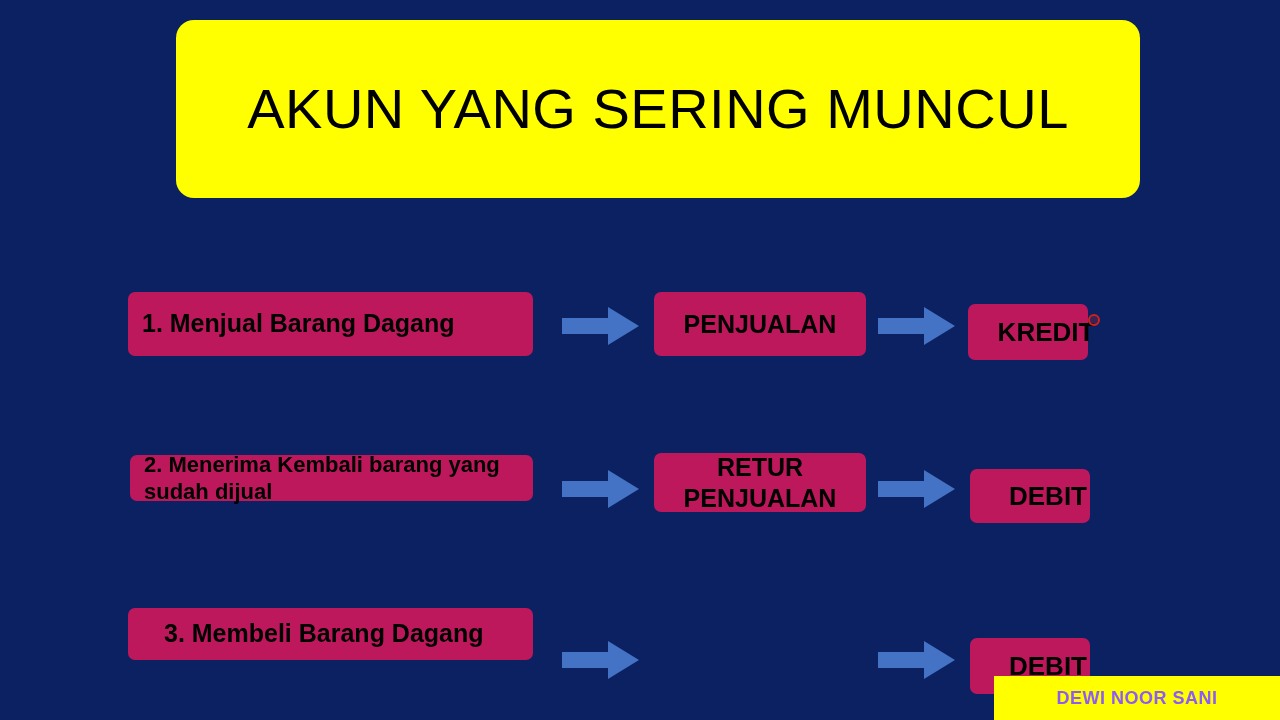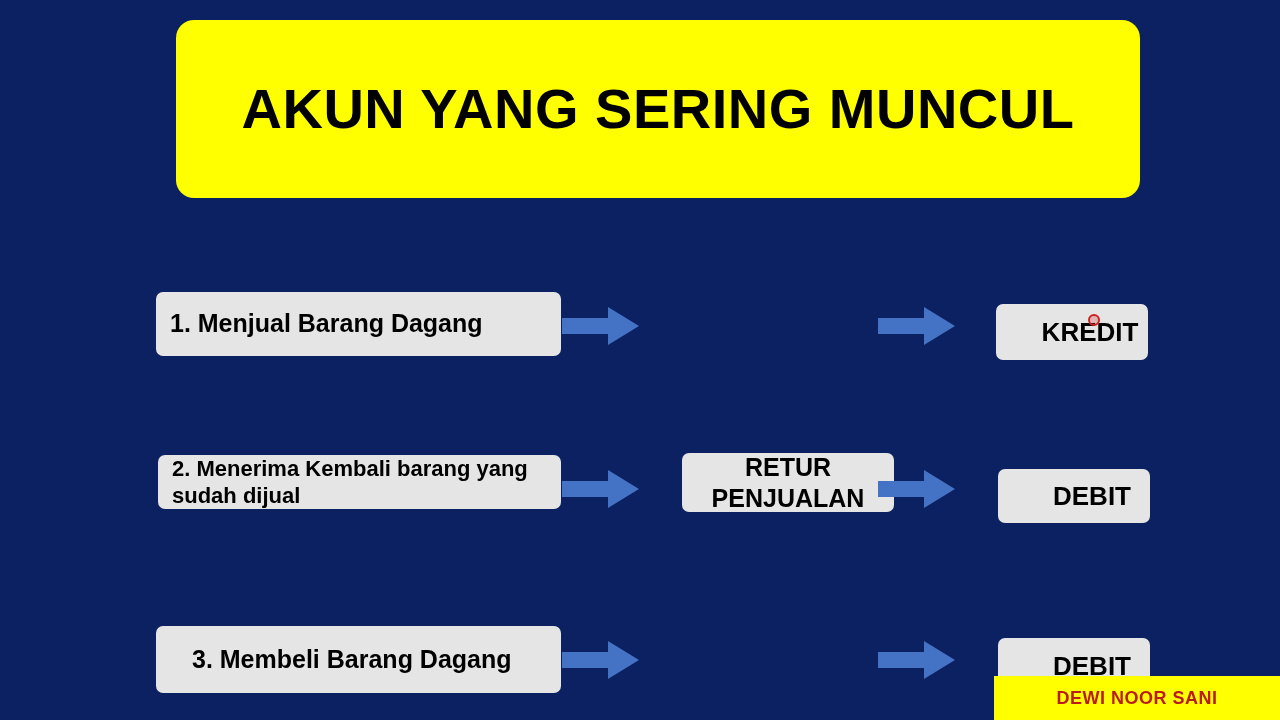--- a/index.html
+++ b/index.html
@@ -27,48 +27,47 @@
     display: flex;
     flex-direction: column;
     align-items: center;
     justify-content: center;
     box-sizing: border-box;
     padding: 6px 14px;
   }
   .title-line {
     color: #000000;
     font-size: 56px;
-    font-weight: bold;
+    font-weight: normal;
     line-height: 1.42;
     letter-spacing: 0.5px;
     text-align: center;
     white-space: nowrap;
   }
 
   
   .diagram {
     position: absolute;
     left: 0;
     top: 278px;
     width: 1280px;
   }
   .row {
     position: relative;
     height: 85px;
   }
   .cell {
     position: absolute;
-    background: #e5e5e5;
+    background: #be185d;
     color: #000000;
     border-radius: 7px;
     box-sizing: border-box;
     display: flex;
     align-items: center;
     font-weight: bold;
-    margin-left: 28px;
   }
 
   
   .col1 {
     left: 128px;
     width: 405px;
     padding: 4px 14px;
     font-size: 22px;
     line-height: 1.25;
   }
@@ -86,21 +85,21 @@
     width: 212px;
     justify-content: center;
     text-align: center;
     font-size: 25px;
     line-height: 1.22;
   }
 
   
   .col3 {
     left: 970px;
-    width: 152px;
+    width: 120px;
     justify-content: center;
     text-align: center;
     font-size: 26px;
     padding-left: 36px;
   }
 
   
   .arrow {
     position: absolute;
     width: 78px;
@@ -110,27 +109,27 @@
   .arrow-a { left: 562px; }
   .arrow-b { left: 878px; }
 
   
   .r1 .col1 { top: 14px; height: 64px; }
   .r1 .col2 { top: 14px; height: 64px; }
   .r1 .col3 { top: 26px; height: 56px; left: 968px; }
   .r1 .arrow-a { top: 28px; }
   .r1 .arrow-b { top: 28px; }
 
-  .r2 .col1 { top: 92px; height: 54px; }
+  .r2 .col1 { top: 92px; height: 46px; }
   .r2 .col2 { top: 90px; height: 59px; }
   .r2 .col3 { top: 106px; height: 54px; left: 970px; }
   .r2 .arrow-a { top: 106px; }
   .r2 .arrow-b { top: 106px; }
 
-  .r3 .col1 { top: 178px; height: 67px; padding-left: 36px; }
+  .r3 .col1 { top: 160px; height: 52px; padding-left: 36px; }
   .r3 .col2 { top: 176px; height: 66px; }
   .r3 .col3 { top: 190px; height: 56px; left: 970px; }
   .r3 .arrow-a { top: 192px; }
   .r3 .arrow-b { top: 192px; }
 
   
   .cursor-dot {
     position: absolute;
     left: 1088px;
     top: 314px;
@@ -143,21 +142,21 @@
   }
 
   
   .credit {
     position: absolute;
     left: 994px;
     top: 676px;
     width: 286px;
     height: 44px;
     background: #ffff00;
-    color: #b91c1c;
+    color: #8b5cf6;
     font-size: 18px;
     font-weight: bold;
     display: flex;
     align-items: center;
     justify-content: center;
     letter-spacing: 0.5px;
   }
 </style>
 </head>
 <body>
@@ -168,20 +167,21 @@
 
 <div class="diagram">
 
   <div class="row r1">
     <div class="cell col1 single">1. Menjual Barang Dagang</div>
     <div class="arrow arrow-a">
       <svg width="78" height="40" viewBox="0 0 78 40">
           <polygon points="0,12 46,12 46,1 77,20 46,39 46,28 0,28" fill="#4472c4"></polygon>
         </svg>
     </div>
+    <div class="cell col2">PENJUALAN</div>
     <div class="arrow arrow-b">
       <svg width="78" height="40" viewBox="0 0 78 40">
           <polygon points="0,12 46,12 46,1 77,20 46,39 46,28 0,28" fill="#4472c4"></polygon>
         </svg>
     </div>
     <div class="cell col3">KREDIT</div>
   </div>
 
   <div class="row r2">
     <div class="cell col1 two-line">2. Menerima Kembali barang yang sudah dijual</div>

